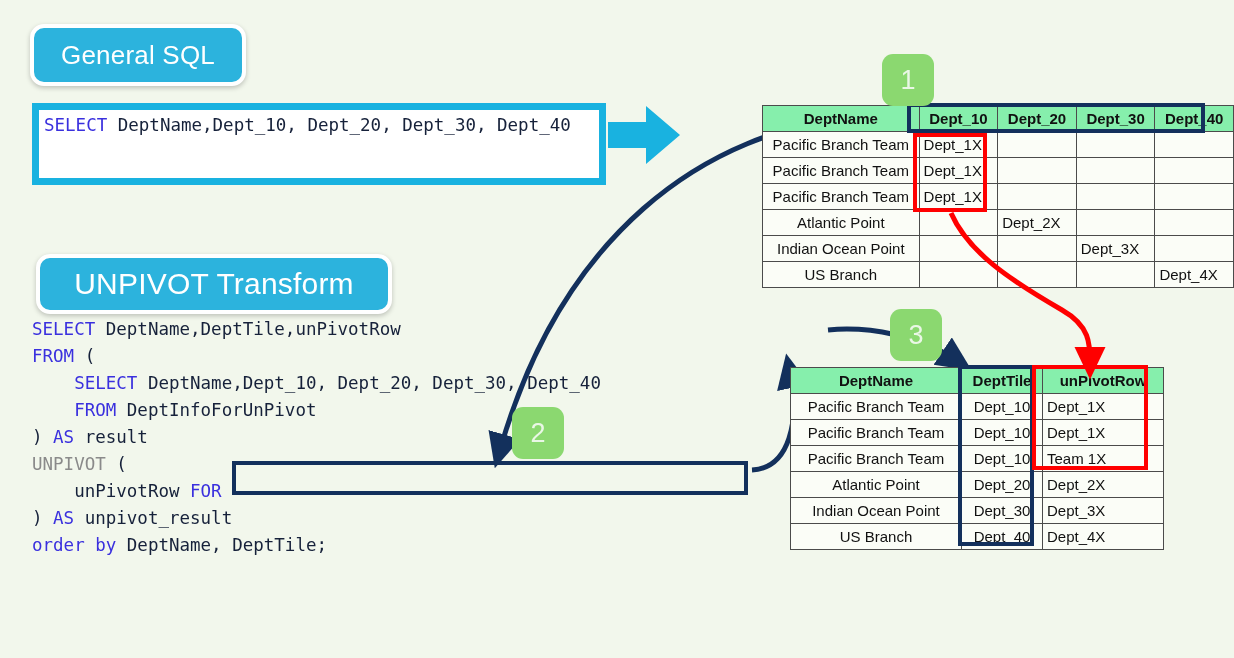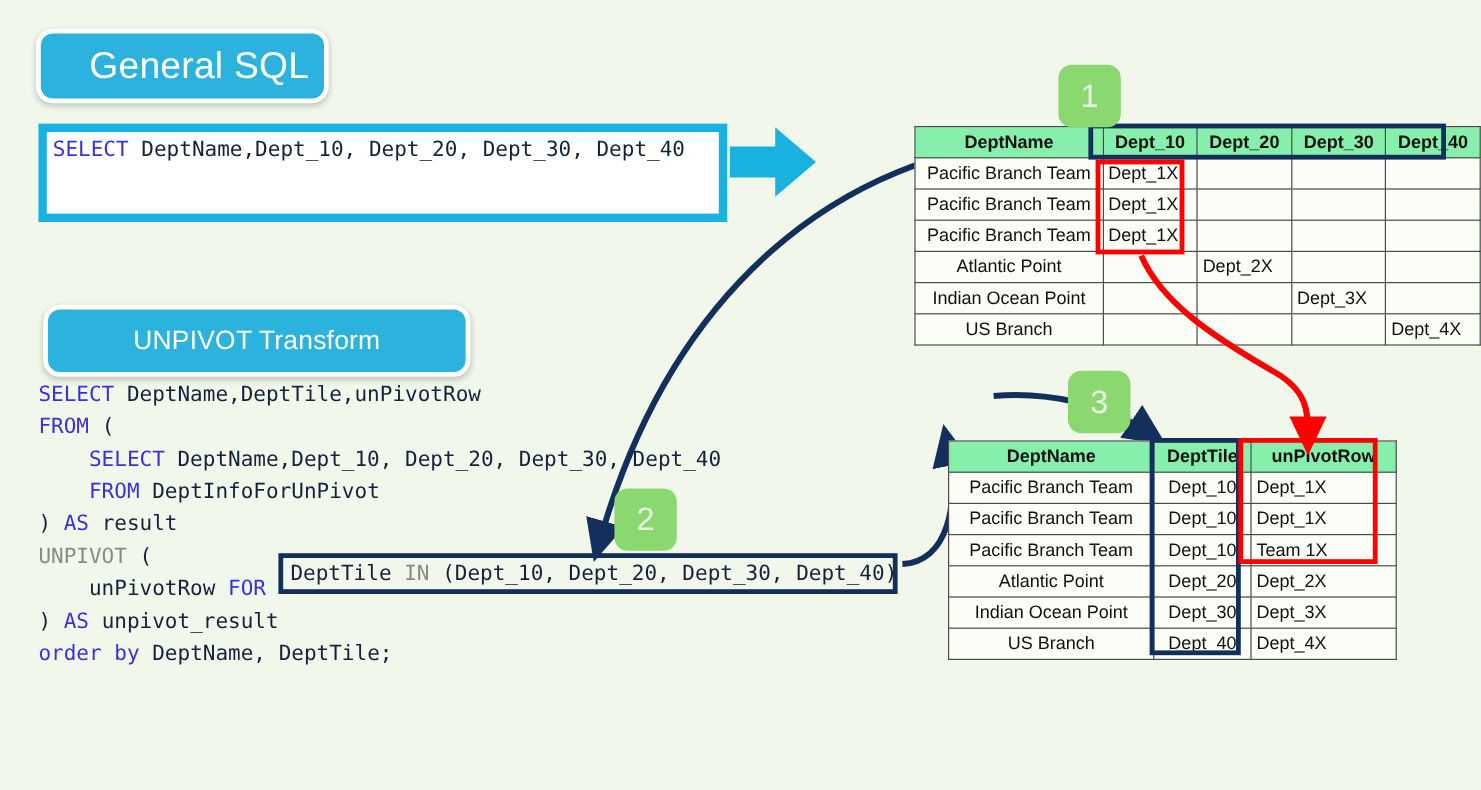--- a/index.html
+++ b/index.html
@@ -19,22 +19,22 @@
     color:#ffffff;
     border:4px solid #ffffff;
     border-radius:14px;
     box-shadow:0 2px 5px rgba(0,0,0,.22);
     font-family:"Liberation Sans", sans-serif;
     font-weight:400;
     display:flex;align-items:center;justify-content:center;
     letter-spacing:.2px;
     white-space:nowrap;
   }
-  #pill-general{ left:30px; top:24px; width:208px; height:54px; font-size:31px;padding-left:28px; }
-  #pill-unpivot{ left:36px; top:254px; width:348px; height:52px; font-size:22px; }
+  #pill-general{ left:30px; top:24px; width:208px; height:54px; font-size:26px; }
+  #pill-unpivot{ left:36px; top:254px; width:348px; height:52px; font-size:30px; }
 
   
   .code{
     position:absolute;
     font-family:"DejaVu Sans Mono","Liberation Mono",monospace;
     font-size:17.5px;
     line-height:27px;
     white-space:pre;
     color:#16213a;
   }
@@ -168,21 +168,20 @@
 
   <svg id="cyan-arrow" viewBox="0 0 72 62">
     <path d="M0,18 L38,18 L38,2 L72,31 L38,60 L38,44 L0,44 Z" fill="#19B2E0"></path>
   </svg>
 
   <div class="pill" id="pill-unpivot">
     <span>UNPIVOT Transform</span>
   </div>
 
   <div class="code" id="code2"><div><span class="kw">SELECT</span><span> DeptName,DeptTile,unPivotRow</span></div><div><span class="kw">FROM</span><span> (</span></div><div><span class="kw">    SELECT</span><span> DeptName,Dept_10, Dept_20, Dept_30, Dept_40</span></div><div><span class="kw">    FROM</span><span> DeptInfoForUnPivot</span></div><div><span>) </span><span class="kw">AS</span><span> result</span></div><div><span class="kw2">UNPIVOT</span><span> (</span></div><div><span>    unPivotRow </span><span class="kw">FOR</span><span> </span></div><div><span>) </span><span class="kw">AS</span><span> unpivot_result</span></div><div><span class="kw">order by</span><span> DeptName, DeptTile;</span></div></div>
-  <div id="frag-text"><span>DeptTile </span><span class="kw2">IN</span><span> (Dept_10, Dept_20, Dept_30, Dept_40)</span></div>
   <div id="frag-box"></div>
 
   <table class="grid" id="table1">
     <thead>
         <tr>
           <th class="c-name">DeptName</th>
           <th class="c-d">Dept_10</th>
           <th class="c-d">Dept_20</th>
           <th class="c-d">Dept_30</th>
           <th class="c-d">Dept_40</th>

